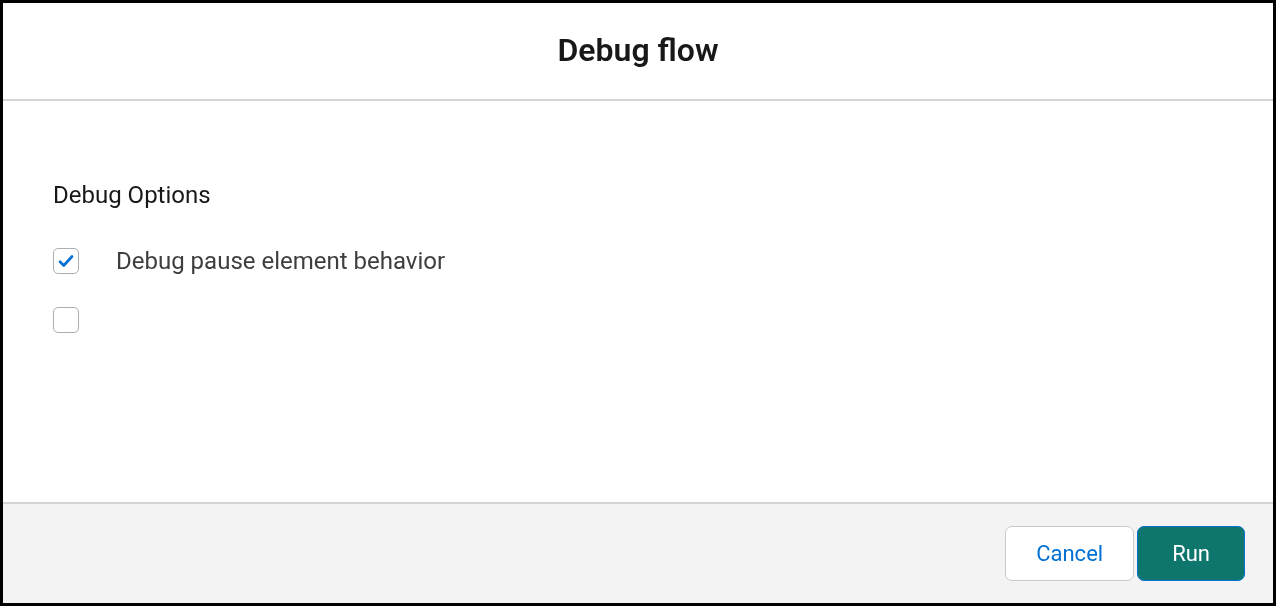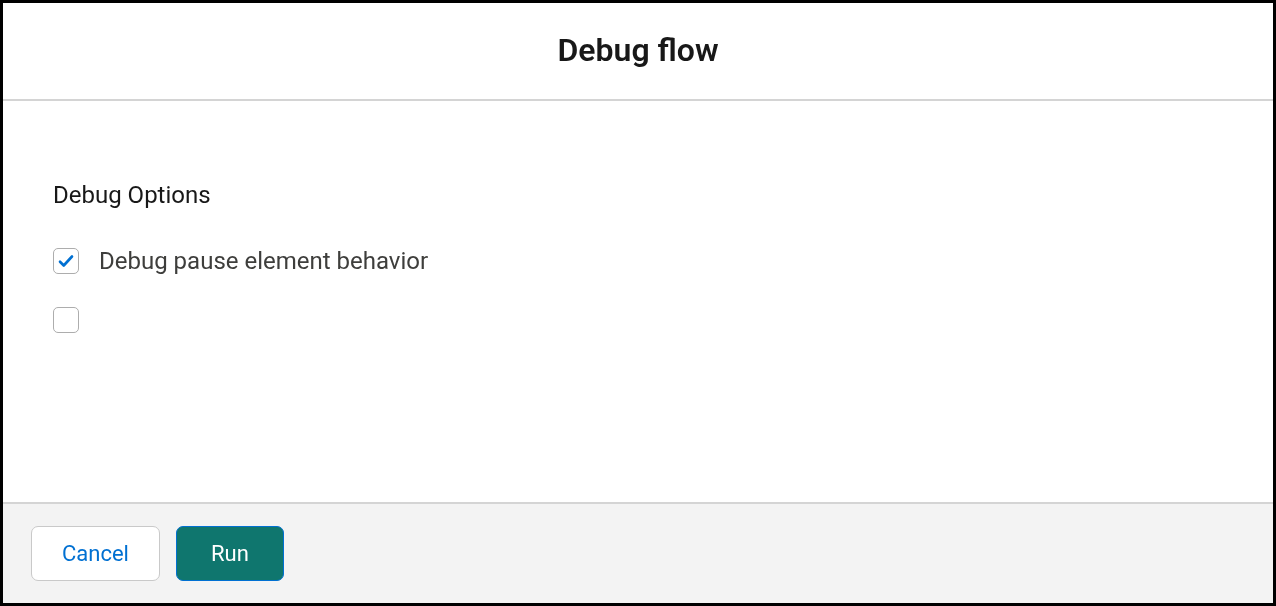--- a/index.html
+++ b/index.html
@@ -33,20 +33,21 @@
     .section-title {
       font-size: 24px;
       font-weight: 400;
       color: #181818;
       margin-bottom: 38px;
     }
     .option-row {
       display: flex;
       align-items: center;
       margin-bottom: 32px;
+      gap: 17px;
     }
     .checkbox {
       width: 26px;
       height: 26px;
       border: 1.5px solid #adadad;
       border-radius: 5px;
       display: flex;
       align-items: center;
       justify-content: center;
       cursor: pointer;
@@ -62,23 +63,24 @@
     }
     .option-label {
       margin-left: 20px;
       font-size: 24px;
       color: #3e3e3c;
       cursor: pointer;
     }
     .footer {
       background: #f3f3f3;
       border-top: 2px solid #d4d4d4;
-      padding: 22px 12px 22px 28px;
+      padding: 22px 28px 22px 28px;
       display: flex;
-      gap: 16px;
+      justify-content: flex-end;
+      gap: 3px;
     }
     .btn {
       padding: 14px 30px;
       font-size: 22px;
       border-radius: 7px;
       cursor: pointer;
       font-family: inherit;
       border: 1.5px solid transparent;
     }
     .btn-cancel {

